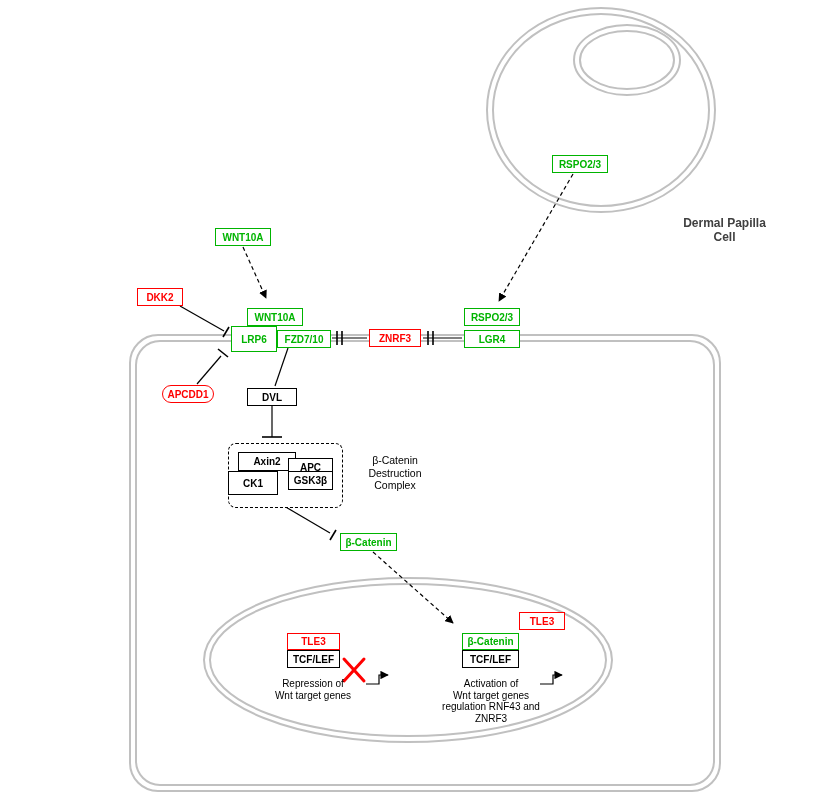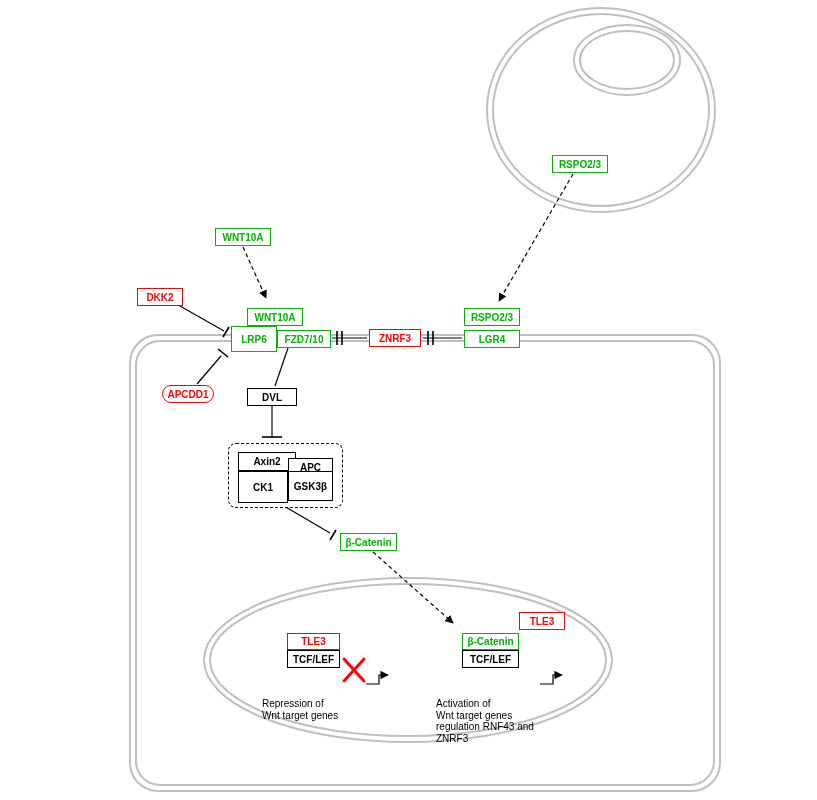--- a/index.html
+++ b/index.html
@@ -14,21 +14,21 @@
   .node{position:absolute;background:#fff;border:1.5px solid #000;display:flex;
         align-items:center;justify-content:center;font-size:10px;font-weight:bold;
         box-sizing:border-box;white-space:nowrap;}
   .green{color:var(--green,#00b400);border-color:var(--green,#00b400);}
   .red{color:var(--red,#ff0000);border-color:var(--red,#ff0000);}
   .black{color:#000;border-color:#000;}
   .complex-box{position:absolute;border:1.2px dashed #000;border-radius:8px;background:#fff;}
   .pre{white-space:pre-line;}
   .title{position:absolute;left:25px;top:80px;width:430px;text-align:center;
          font-size:11.5px;font-weight:bold;line-height:1.22;color:var(--title_green,#00a000);}
-  .note{position:absolute;font-size:10px;color:#000;text-align:left;line-height:1.15;margin-top:20px;}
+  .note{position:absolute;font-size:10px;color:#000;text-align:center;line-height:1.15;}
   .side-label{position:absolute;font-size:12px;font-weight:bold;text-align:center;
               color:var(--label_gray,#404040);line-height:1.2;}
   .complex-label{position:absolute;font-size:10.5px;color:#000;text-align:center;line-height:1.2;}
 </style>
 </head>
 <body>
 
 <div id="canvas">
 
   <svg class="layer" width="817" height="800">
@@ -82,38 +82,42 @@
 
     <path class="edge" d="M366,684 L379,684 L379,675 L388,675" marker-end="url(#arrow)"></path>
     <path class="edge" d="M540,684 L553,684 L553,675 L562,675" marker-end="url(#arrow)"></path>
 
     <line class="xmark" x1="344" y1="659" x2="364" y2="681"></line>
     <line class="xmark" x1="364" y1="659" x2="344" y2="681"></line>
   </svg>
 
 
   <div class="node green" style="left:552px;top:155px;width:56px;height:18px;">RSPO2/3</div>
+  <div class="side-label pre" style="left:672px;top:216px;width:105px;">Dermal Papilla
+Cell</div>
 
   <div class="node green" style="left:215px;top:228px;width:56px;height:18px;">WNT10A</div>
   <div class="node green" style="left:247px;top:308px;width:56px;height:18px;">WNT10A</div>
   <div class="node green" style="left:231px;top:326px;width:46px;height:26px;">LRP6</div>
   <div class="node green" style="left:277px;top:330px;width:54px;height:18px;">FZD7/10</div>
   <div class="node red" style="left:369px;top:329px;width:52px;height:18px;">ZNRF3</div>
   <div class="node green" style="left:464px;top:308px;width:56px;height:18px;">RSPO2/3</div>
   <div class="node green" style="left:464px;top:330px;width:56px;height:18px;">LGR4</div>
   <div class="node red" style="left:137px;top:288px;width:46px;height:18px;">DKK2</div>
   <div class="node red" style="left:162px;top:385px;width:52px;height:18px;border-radius:9px;">APCDD1</div>
 
   <div class="node black" style="left:247px;top:388px;width:50px;height:18px;">DVL</div>
 
   <div class="complex-box" style="left:228px;top:443px;width:113px;height:63px;"></div>
   <div class="node black" style="left:238px;top:452px;width:58px;height:19px;">Axin2</div>
   <div class="node black" style="left:288px;top:452px;width:45px;height:19px;margin-top:6px;">APC</div>
-  <div class="node black" style="left:238px;top:471px;width:50px;height:32px;">CK1</div>
-  <div class="node black" style="left:288px;top:471px;width:45px;height:30px;">GSK3β</div>
+  <div class="node black" style="left:228px;top:471px;width:50px;height:24px;">CK1</div>
+  <div class="node black" style="left:288px;top:471px;width:45px;height:19px;">GSK3β</div>
+  <div class="complex-label pre" style="left:345px;top:454px;width:100px;">β-Catenin Destruction
+Complex</div>
 
   <div class="node green" style="left:340px;top:533px;width:57px;height:18px;">β-Catenin</div>
 
   <div class="node red" style="left:287px;top:633px;width:53px;height:17px;">TLE3</div>
   <div class="node black" style="left:287px;top:650px;width:53px;height:18px;">TCF/LEF</div>
   <div class="note pre" style="left:262px;top:678px;width:102px;">Repression of
 Wnt target genes</div>
 
   <div class="node green" style="left:462px;top:633px;width:57px;height:17px;">β-Catenin</div>
   <div class="node black" style="left:462px;top:650px;width:57px;height:18px;">TCF/LEF</div>

